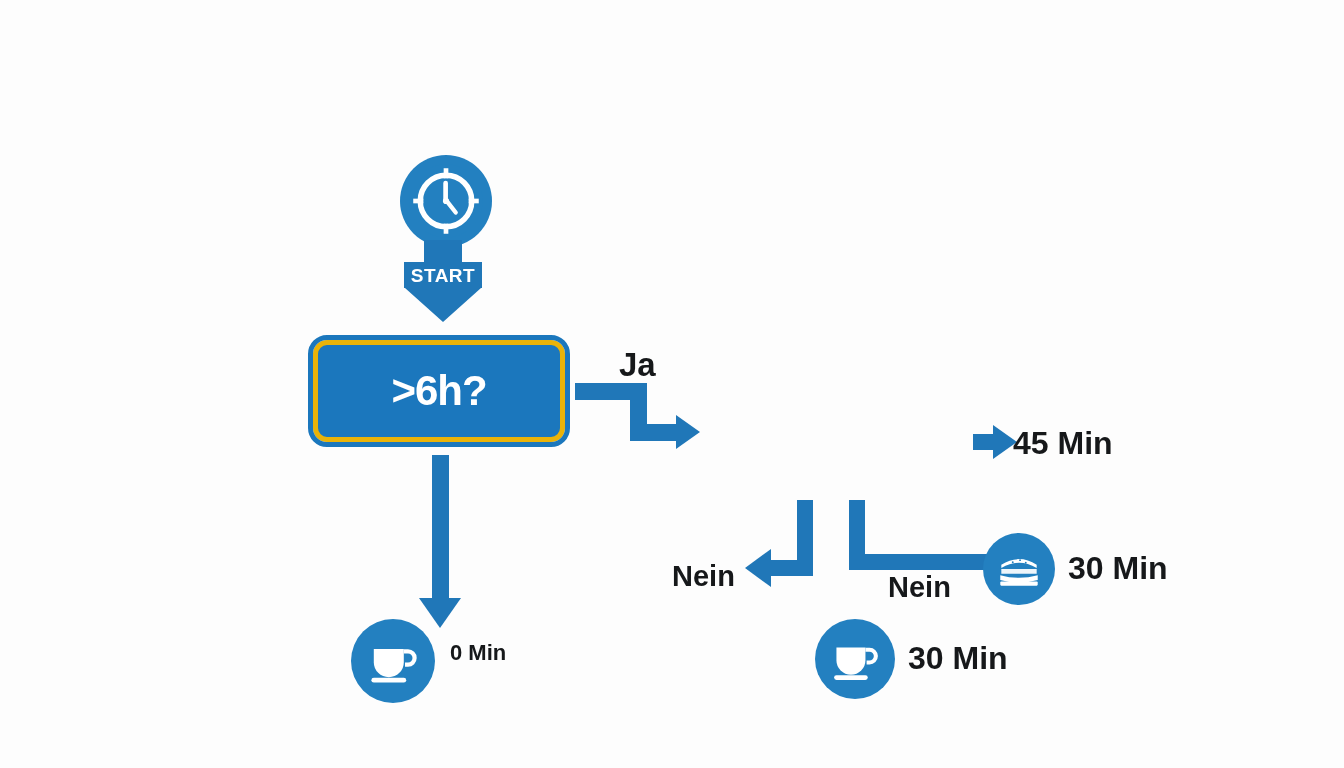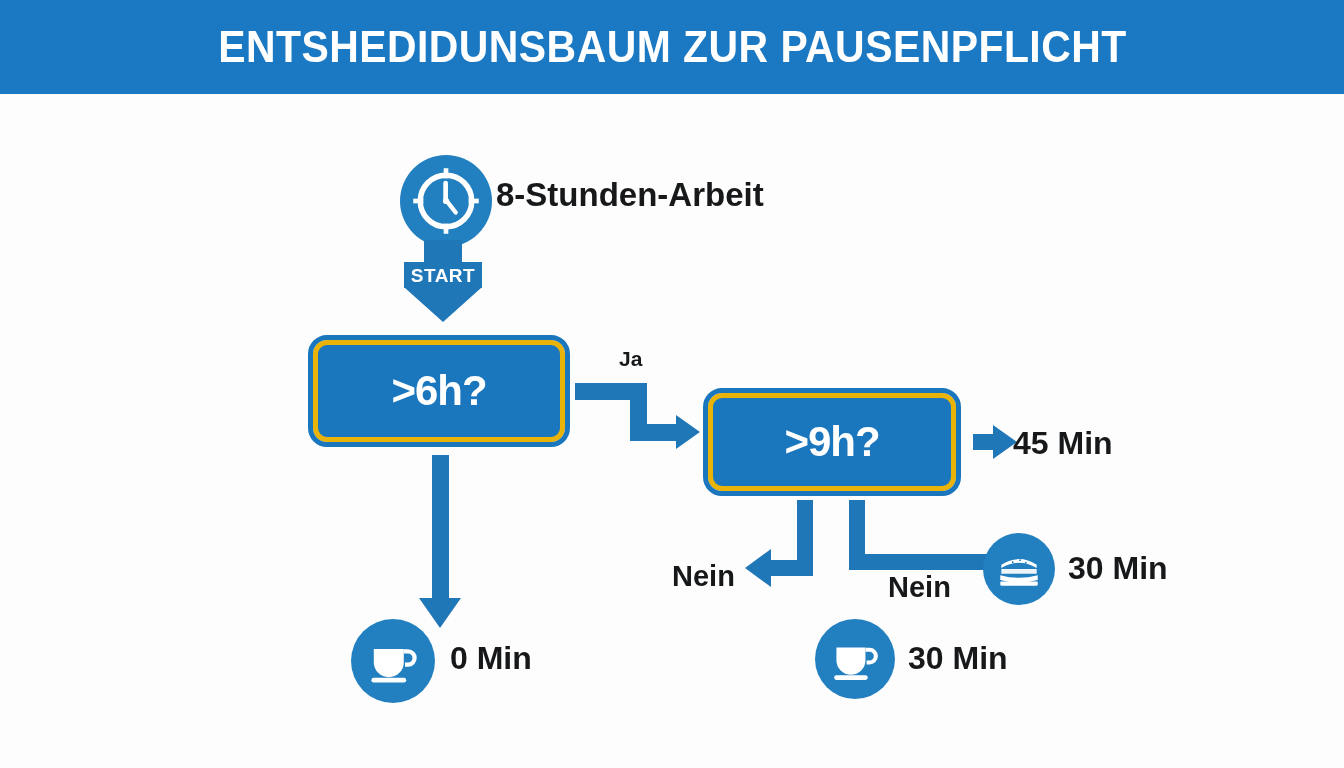--- a/index.html
+++ b/index.html
@@ -132,62 +132,55 @@
     border-top: 19px solid transparent;
     border-bottom: 19px solid transparent;
     border-right: 26px solid #2077b8;
   }
 </style>
 </head>
 <body>
 
 <div id="canvas">
 
-  <div id="header-bar">
-    <div id="header-title">ENTSHEDIDUNSBAUM ZUR PAUSENPFLICHT</div>
-  </div>
 
   <div class="icon-circle" style="left:400px; top:155px; width:92px; height:92px;">
     <svg width="78" height="78" viewBox="0 0 100 100" aria-hidden="true">
       <circle cx="50" cy="50" r="47" fill="#2380c0"></circle>
       <circle cx="50" cy="50" r="33" fill="none" stroke="#ffffff" stroke-width="7"></circle>
       <rect x="47" y="8" width="6" height="13" fill="#ffffff"></rect>
       <rect x="47" y="79" width="6" height="13" fill="#ffffff"></rect>
       <rect x="8" y="47" width="13" height="6" fill="#ffffff"></rect>
       <rect x="79" y="47" width="13" height="6" fill="#ffffff"></rect>
       <rect x="46.5" y="24" width="6" height="28" rx="3" fill="#ffffff"></rect>
       <rect x="48" y="48" width="5.5" height="24" rx="2.7" fill="#ffffff" transform="rotate(-38 50 50)"></rect>
       <circle cx="50" cy="50" r="4" fill="#ffffff"></circle>
     </svg>
   </div>
-  <div class="label-dark" style="left:496px; top:178px; font-size:33px;">8-Stunden-Arbeit</div>
 
   <div class="start-arrow" style="left:396px; top:240px; width:94px; height:82px;">
     <div class="stem" style="left:28px; top:0px; width:38px; height:22px;"></div>
     <div class="wing" style="left:8px;  top:22px; width:78px; height:26px;"></div>
     <div class="tip" style="left:9px;  top:48px;"></div>
     <div class="caption" style="left:10px; top:26px; width:74px; text-align:center;">START</div>
   </div>
 
   <div class="decision-box" style="left:313px; top:340px; width:252px; height:102px;">
     <span>&gt;6h?</span>
   </div>
 
-  <div class="label-dark" style="left:619px; top:348px; font-size:21px;">Ja</div>
+  <div class="label-dark" style="left:619px; top:348px; font-size:33px;">Ja</div>
   <div class="bar" style="left:575px; top:383px; width:72px; height:17px;"></div>
   <div class="bar" style="left:630px; top:383px; width:17px; height:58px;"></div>
   <div class="bar" style="left:630px; top:424px; width:48px; height:17px;"></div>
   <div class="tri-right" style="left:676px; top:415px;"></div>
 
   <div class="bar" style="left:432px; top:455px; width:17px; height:147px;"></div>
   <div class="tri-down" style="left:419px; top:598px;"></div>
 
-  <div class="decision-box" style="left:708px; top:393px; width:248px; height:98px;">
-    <span>&gt;9h?</span>
-  </div>
 
   <div class="bar" style="left:973px; top:434px; width:22px; height:16px;"></div>
   <div class="tri-right" style="left:993px; top:425px;"></div>
   <div class="label-dark" style="left:1013px; top:427px; font-size:32px;">45 Min</div>
 
   <div class="bar" style="left:797px; top:500px; width:16px; height:76px;"></div>
   <div class="bar" style="left:769px; top:560px; width:44px; height:16px;"></div>
   <div class="tri-left" style="left:745px; top:549px;"></div>
   <div class="label-dark" style="left:672px; top:562px; font-size:29px;">Nein</div>
 
@@ -195,21 +188,21 @@
   <div class="bar" style="left:849px; top:554px; width:148px; height:16px;"></div>
   <div class="label-dark" style="left:888px; top:573px; font-size:29px;">Nein</div>
 
   <div class="icon-circle" style="left:351px; top:619px; width:84px; height:84px;">
     <svg width="60" height="60" viewBox="0 0 100 100" aria-hidden="true">
       <path d="M18 30 h50 v22 a25 25 0 0 1 -50 0 z" fill="#ffffff"></path>
       <path d="M68 34 h7 a11 11 0 0 1 0 22 h-5" fill="none" stroke="#ffffff" stroke-width="7"></path>
       <rect x="14" y="78" width="58" height="8" rx="4" fill="#ffffff"></rect>
     </svg>
   </div>
-  <div class="label-dark" style="left:450px; top:642px; font-size:32px;">0 Min</div>
+  <div class="label-dark" style="left:450px; top:642px; font-size:22px;">0 Min</div>
 
   <div class="icon-circle" style="left:983px; top:533px; width:72px; height:72px;">
     <svg width="52" height="52" viewBox="0 0 100 100" aria-hidden="true">
       <path d="M16 42 q34 -22 68 0 l0 6 q-34 -20 -68 0 z" fill="#ffffff"></path>
       <path d="M16 50 h68 v9 h-68 z" fill="#ffffff" opacity="0.92"></path>
       <path d="M14 62 q36 10 72 0 l0 9 q-36 10 -72 0 z" fill="#ffffff"></path>
       <rect x="14" y="74" width="72" height="8" rx="2" fill="#ffffff"></rect>
       <circle cx="38" cy="37" r="1.8" fill="#2380c0"></circle>
       <circle cx="52" cy="33" r="1.8" fill="#2380c0"></circle>
       <circle cx="63" cy="38" r="1.8" fill="#2380c0"></circle>

